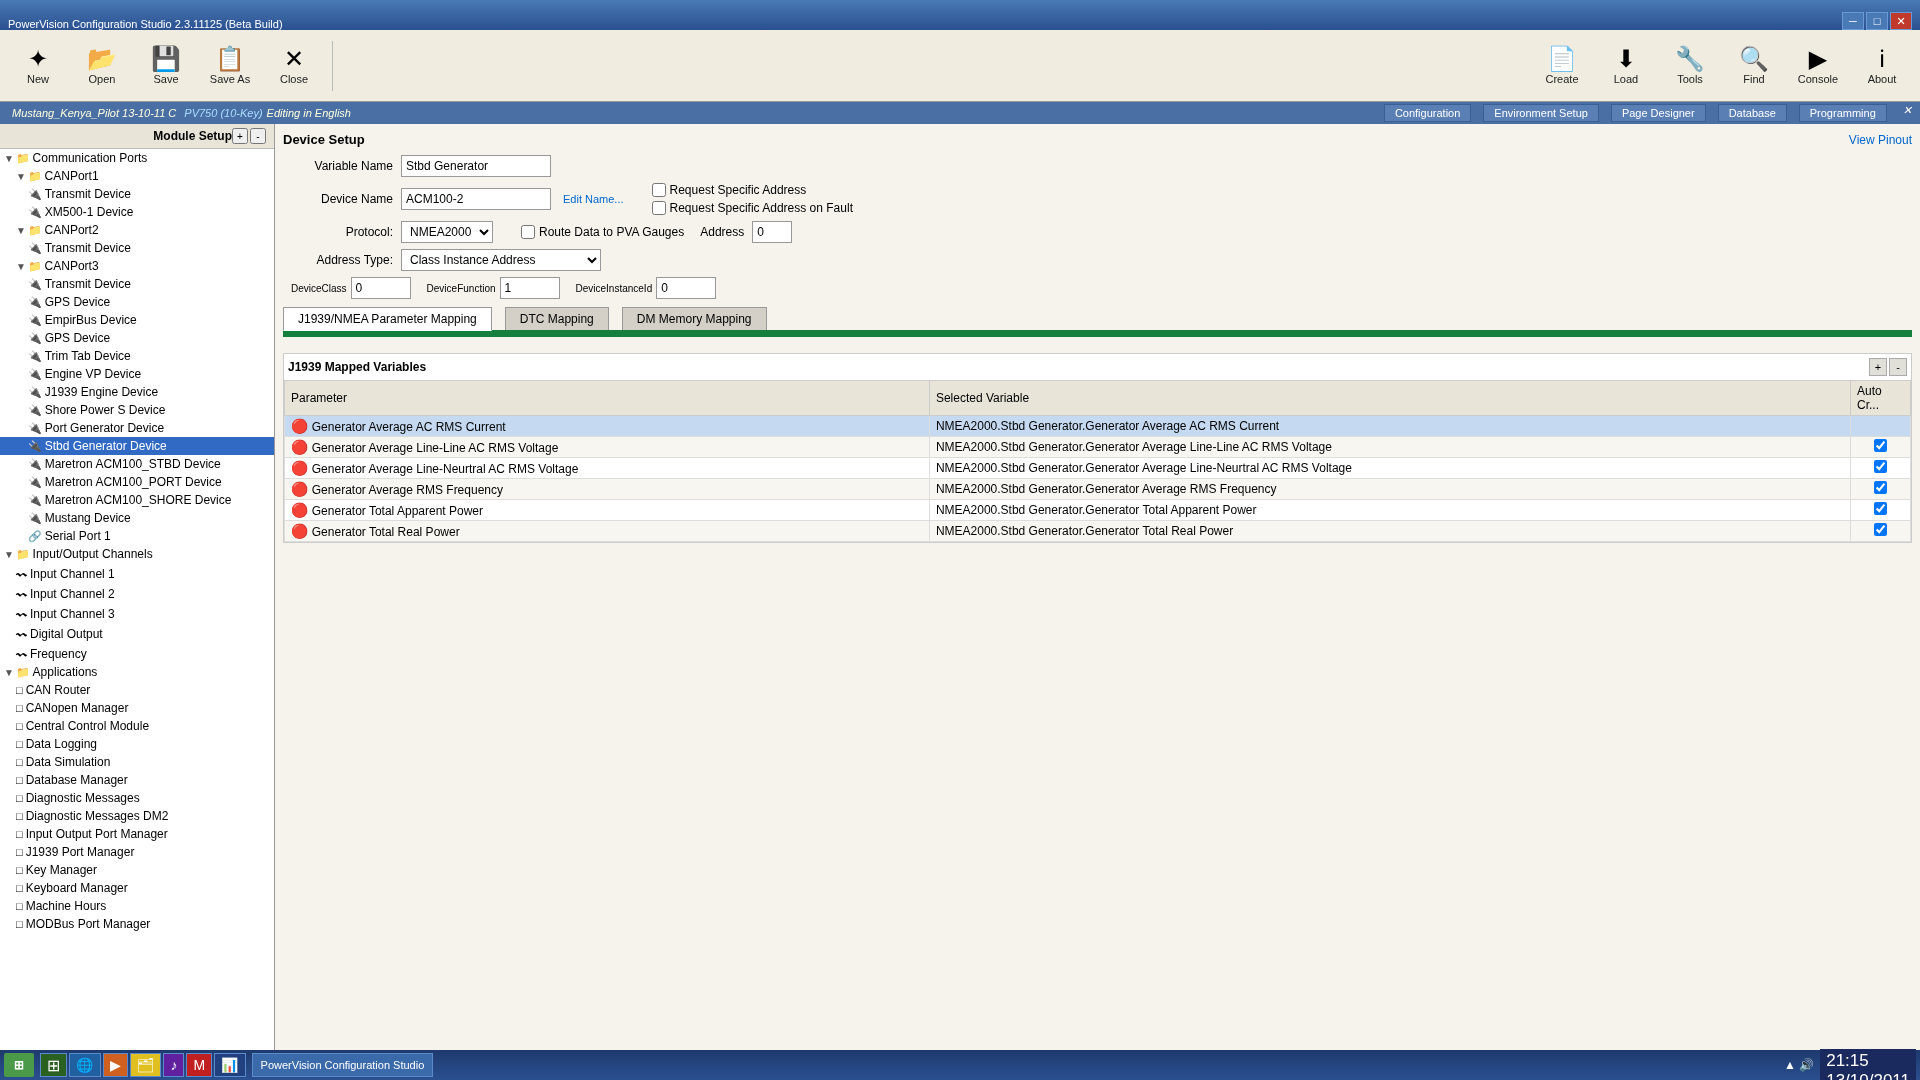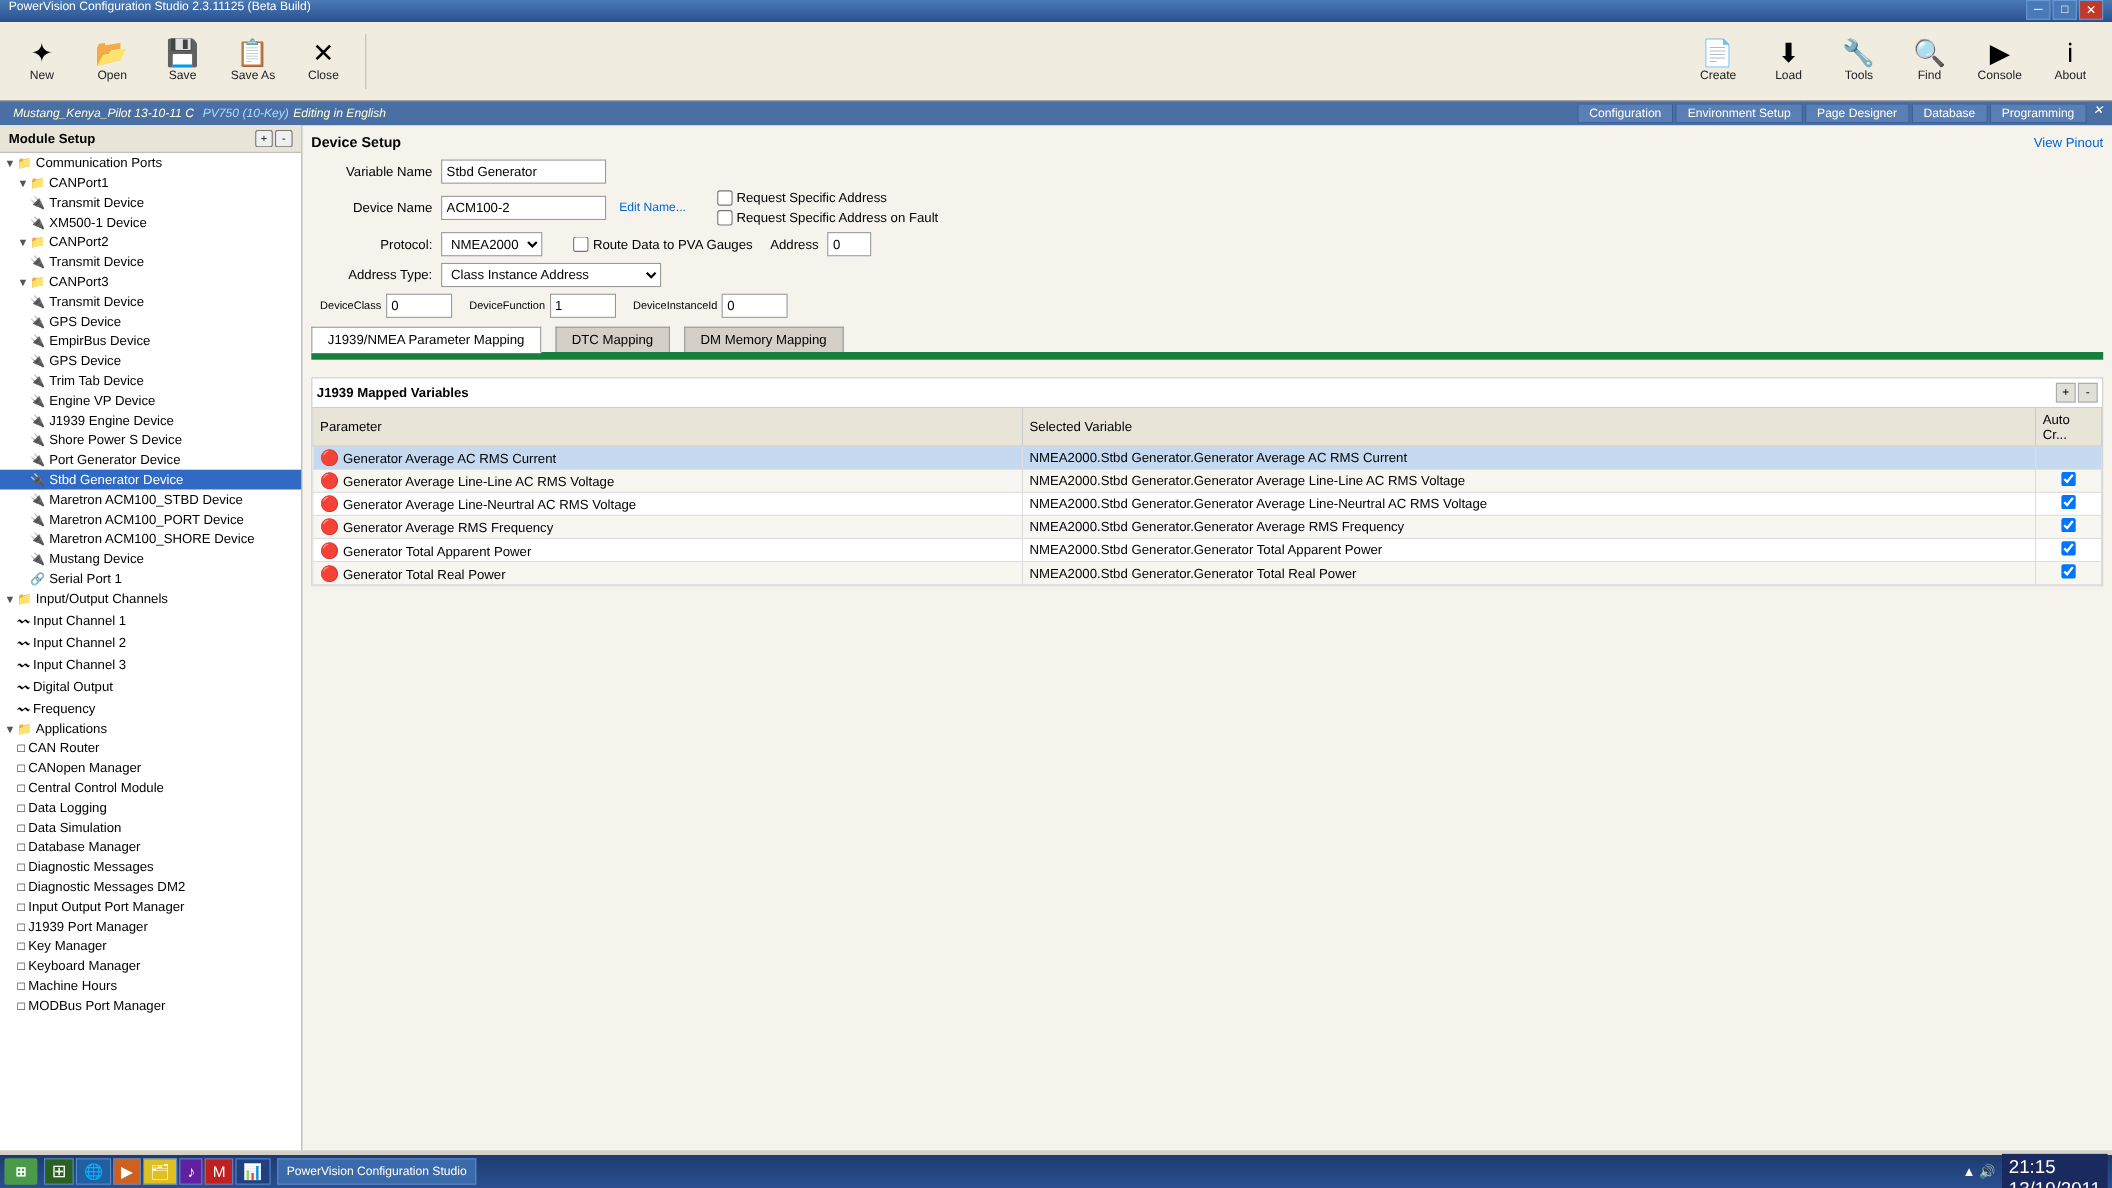--- a/index.html
+++ b/index.html
@@ -2,23 +2,23 @@
 <html><head>
   <meta charset="utf-8">
   <style>
     * { box-sizing: border-box; margin: 0; padding: 0; }
     body { font-family: 'Segoe UI', Tahoma, Arial, sans-serif; font-size: 12px; background: #d4d0c8; overflow: hidden; }
 
     
     #title-bar {
       background: linear-gradient(to bottom, #4a7ab5, #2a5090);
       color: white;
-      height: 20px;
+      height: 30px;
       display: flex;
-      align-items: flex-start;
+      align-items: flex-end;
       padding: 0 8px;
       font-size: 11px;
       user-select: none;
       gap: 16px;
     }
     #title-bar-title { flex: 1; }
     #title-bar-controls { display: flex; gap: 2px; }
     .title-btn {
       width: 22px; height: 18px; background: #4a7ab5; border: 1px solid #6a9ad5;
       color: white; font-size: 11px; cursor: pointer; display: flex; align-items: center; justify-content: center;
@@ -49,21 +49,21 @@
     #breadcrumb {
       background: #4a6fa5;
       color: white;
       height: 22px;
       display: flex;
       align-items: center;
       padding: 0 8px;
       font-size: 11px;
     }
     #breadcrumb span { color: #ffd; font-style: italic; margin-left: 4px; }
-    #nav-tabs { margin-left: auto; display: flex; gap: 2px; text-align: right; }
+    #nav-tabs { margin-left: auto; display: flex; gap: 12px; text-align: right; }
     .nav-tab {
       background: #5a7fb5; color: white; padding: 2px 10px; font-size: 11px;
       cursor: pointer; border: 1px solid #3a5f95;
     }
 
     
     #main {
       display: flex;
       height: calc(1080px - 24px - 72px - 22px - 30px);
     }
@@ -77,21 +77,21 @@
       flex-shrink: 0;
     }
     #module-setup-header {
       background: #e8e4d8;
       border-bottom: 1px solid #bbb;
       padding: 4px 8px;
       font-weight: bold;
       font-size: 12px;
       display: flex;
       align-items: center;
-      justify-content: space-between;
+      justify-content: flex-end;
     }
     .tree-item {
       padding: 2px 0;
       cursor: pointer;
       white-space: nowrap;
       overflow: hidden;
       text-overflow: ellipsis;
     }
     .tree-item.selected { background: #316ac5; color: white; }
     .tree-item.selected .tree-icon { color: white; }

